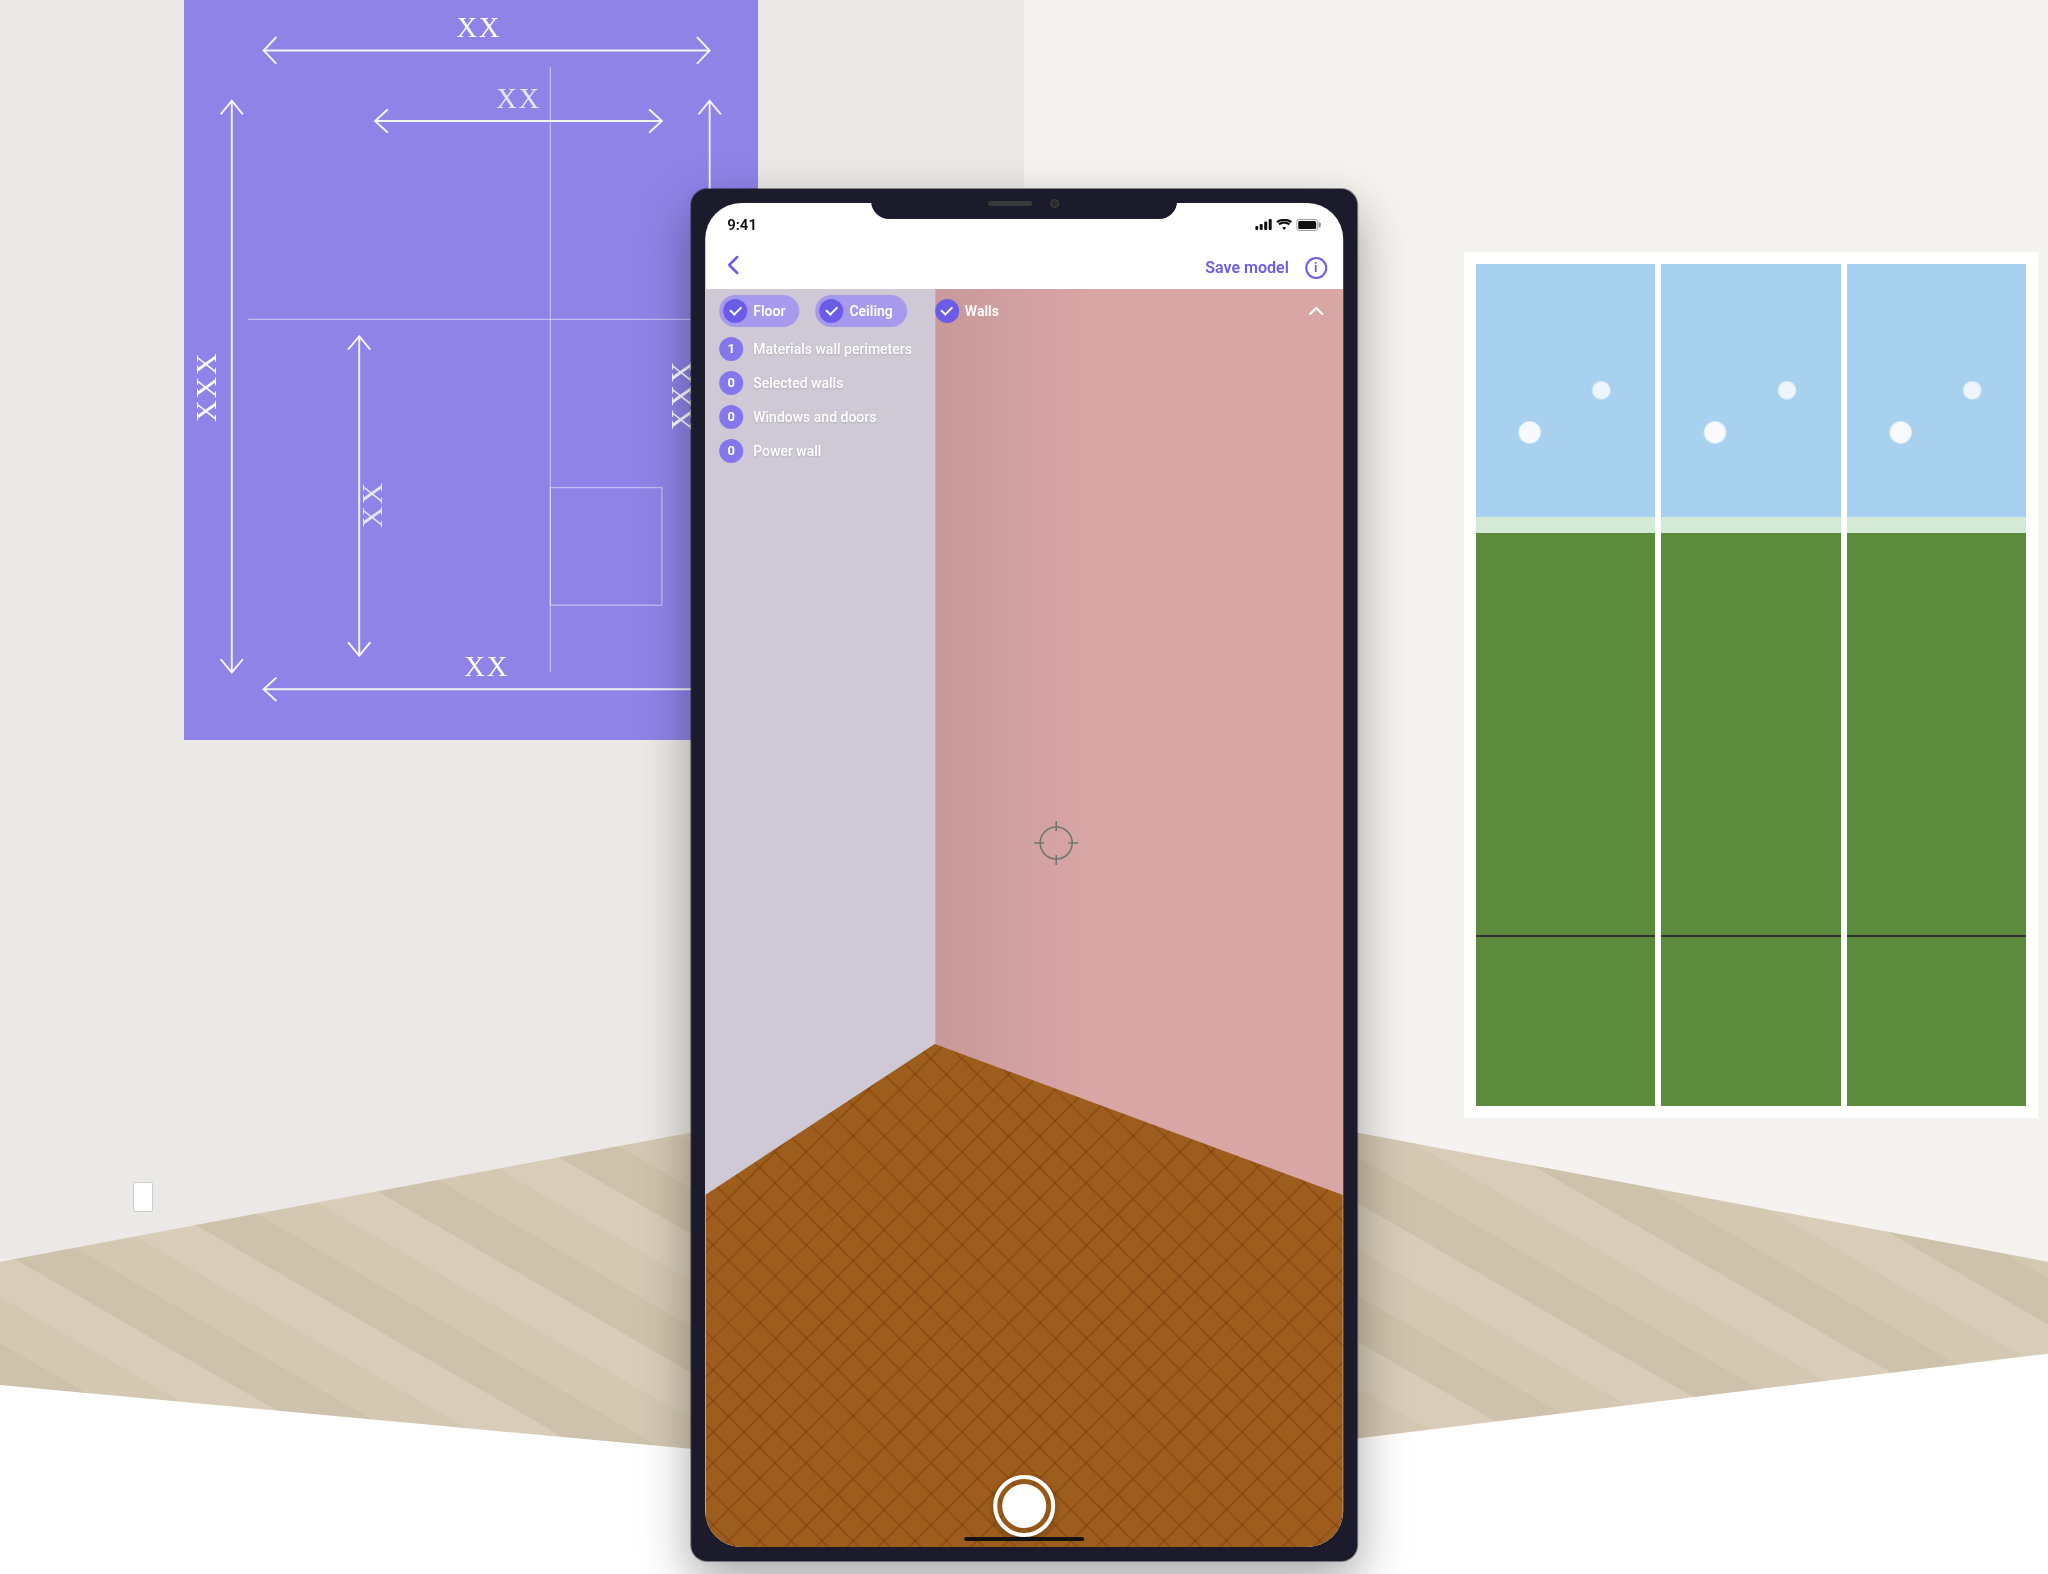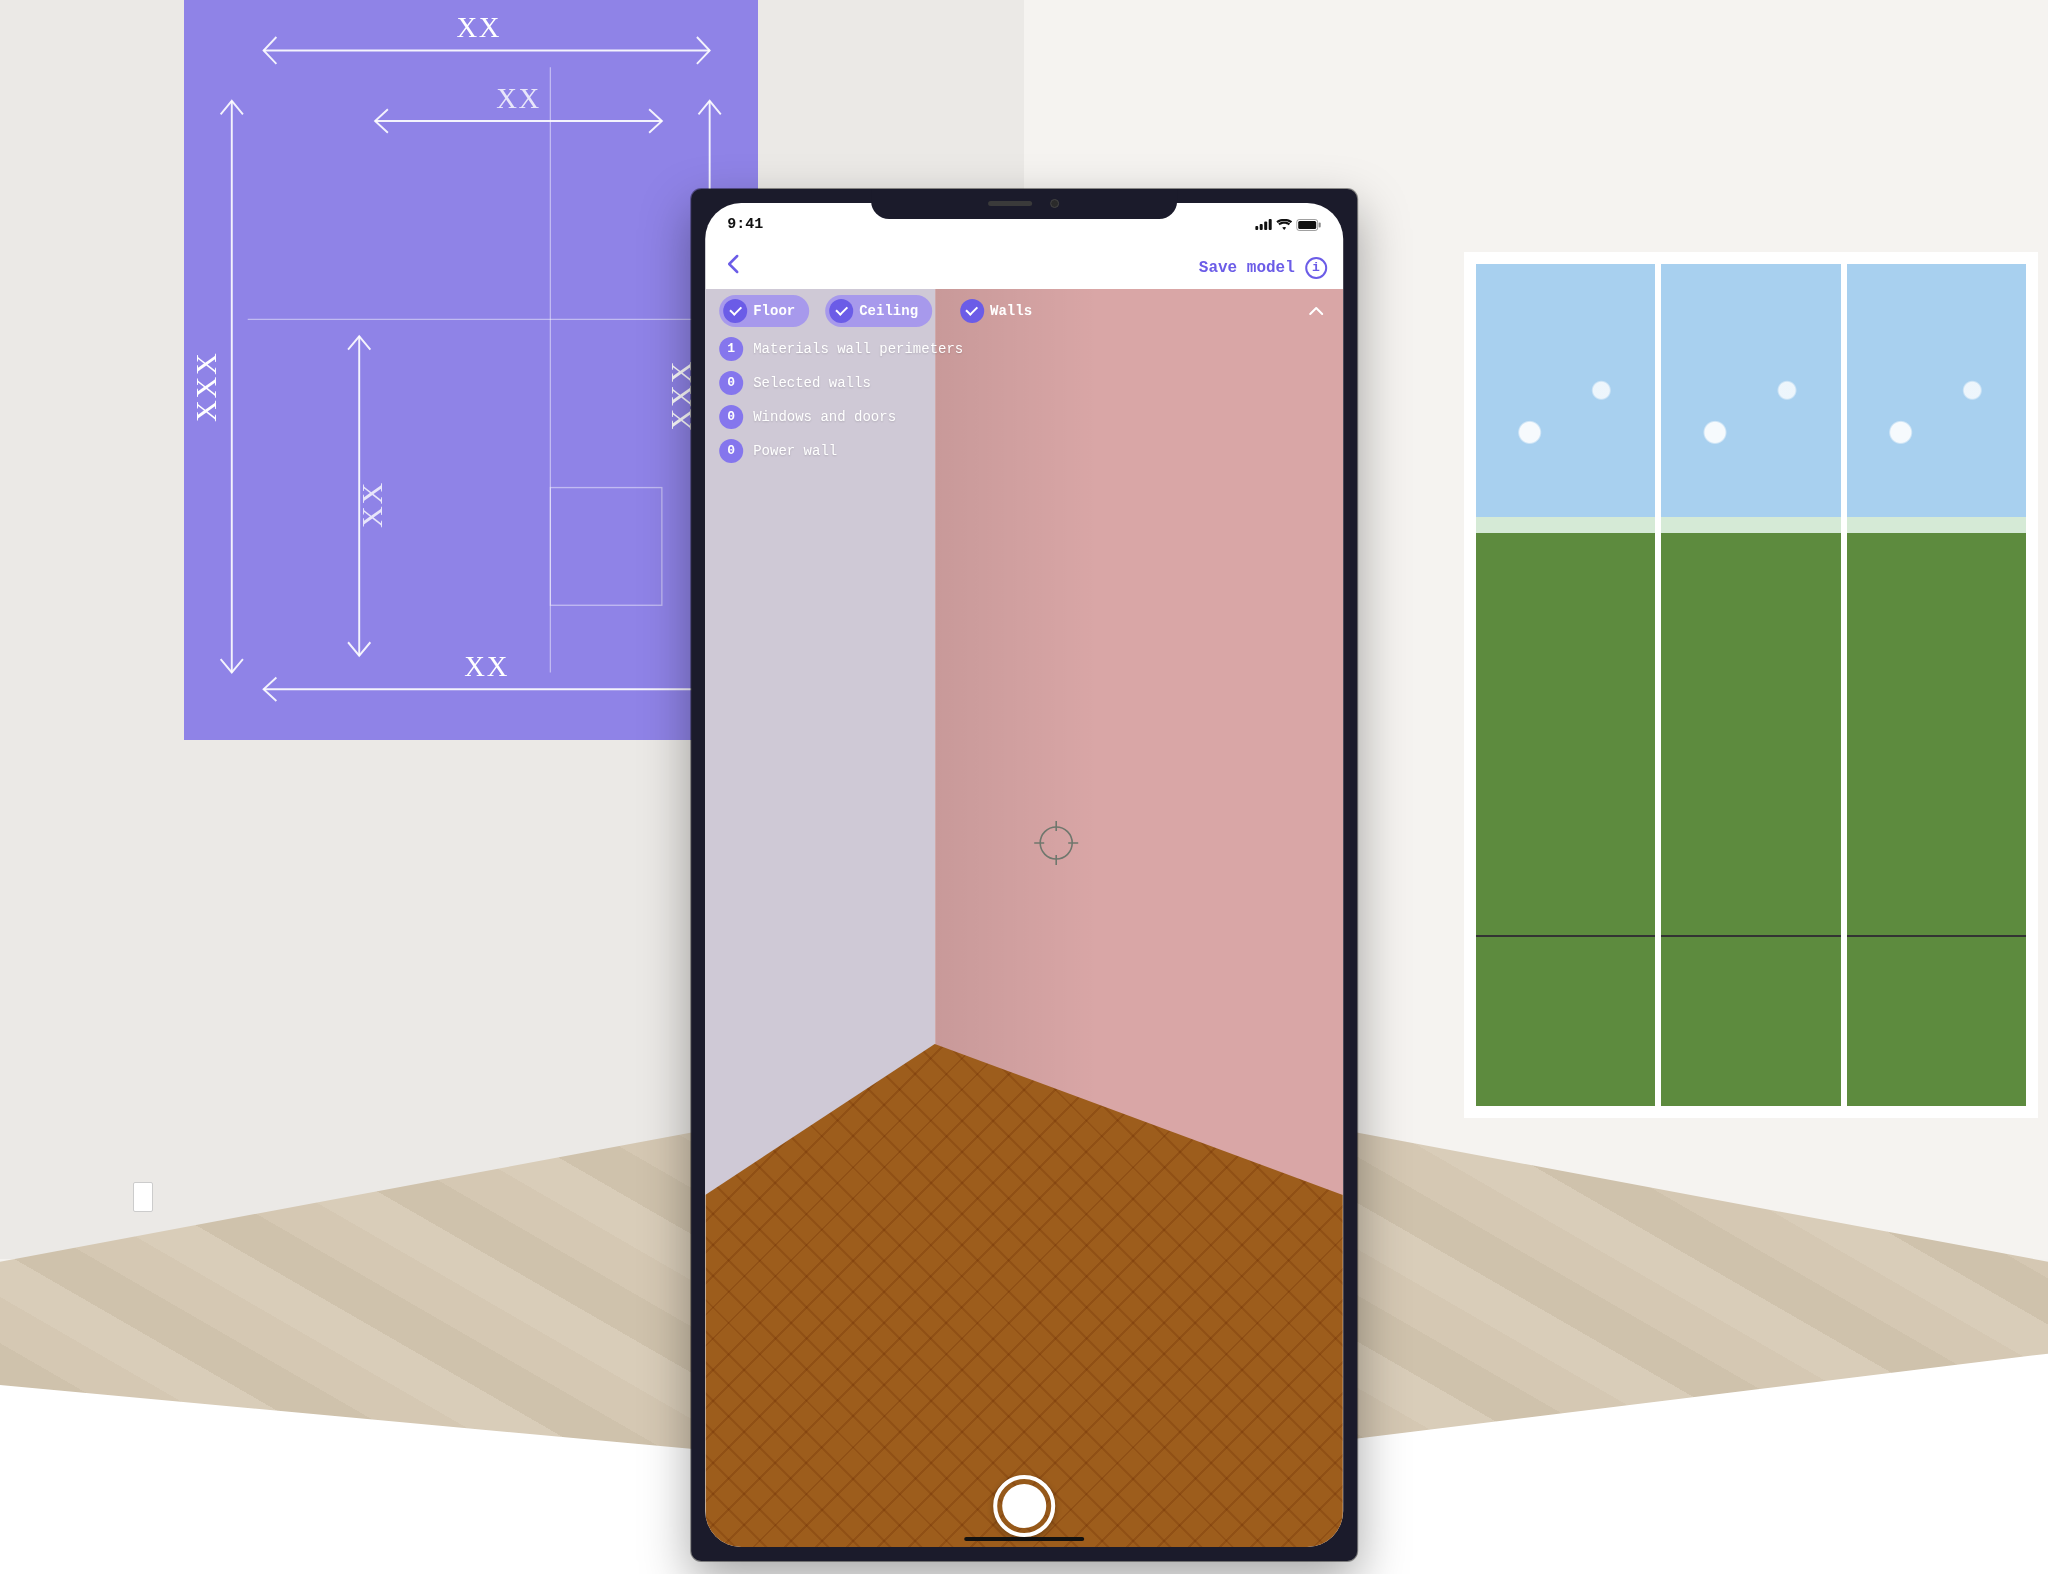--- a/index.html
+++ b/index.html
@@ -74,23 +74,22 @@
   }
   .blueprint svg { width:100%; height:100%; display:block; }
   .bp-label { fill:#fff; font-size:18px; font-weight:500; letter-spacing:1px; }
   .bp-line { stroke:#fff; stroke-width:1.2; fill:none; opacity:0.9; }
   .bp-line-thin { stroke:#fff; stroke-width:0.8; fill:none; opacity:0.45; }
 
   
   .phone {
     position:absolute; left:50%; top:12%; transform:translateX(-50%);
     width:32.5%; aspect-ratio: 0.485;
-    background:#1b1b2b; border-radius:10px; padding:28px;
+    background:#1b1b2b; border-radius:16px; padding:28px;
     box-shadow: 0 20px 50px rgba(0,0,0,0.35), 0 0 0 1px rgba(0,0,0,0.4);
-    font-family: Liberation Mono, monospace;
   }
   .screen {
     position:absolute; inset:14px; background:#fff; border-radius:36px;
     overflow:hidden; display:flex; flex-direction:column;
   }
   .notch {
     position:absolute; top:0; left:50%; transform:translateX(-50%);
     width:46%; height:30px; background:#1b1b2b;
     border-bottom-left-radius:18px; border-bottom-right-radius:18px;
     z-index:10;
@@ -106,21 +105,21 @@
   }
   .status-right { display:flex; align-items:center; gap:4px; }
   .signal, .wifi, .battery { display:inline-block; }
   .signal svg, .wifi svg, .battery svg { display:block; }
 
   .nav-row {
     height:42px; display:flex; align-items:center; justify-content:space-between;
     padding:0 16px;
   }
   .back-btn { color:#6b5ce7; font-size:22px; padding:4px 6px; cursor:pointer; }
-  .nav-right { display:flex; align-items:center; gap:10px; }
+  .nav-right { display:flex; align-items:center; gap:16px; }
   .save-link { color:#6b5ce7; font-weight:600; font-size:16px; cursor:pointer; }
   .info-btn {
     width:22px; height:22px; border:2px solid #6b5ce7; border-radius:50%;
     display:flex; align-items:center; justify-content:center; color:#6b5ce7;
     font-weight:700; font-size:13px; cursor:pointer;
   }
 
   .ar-view {
     flex:1; position:relative; overflow:hidden;
   }

